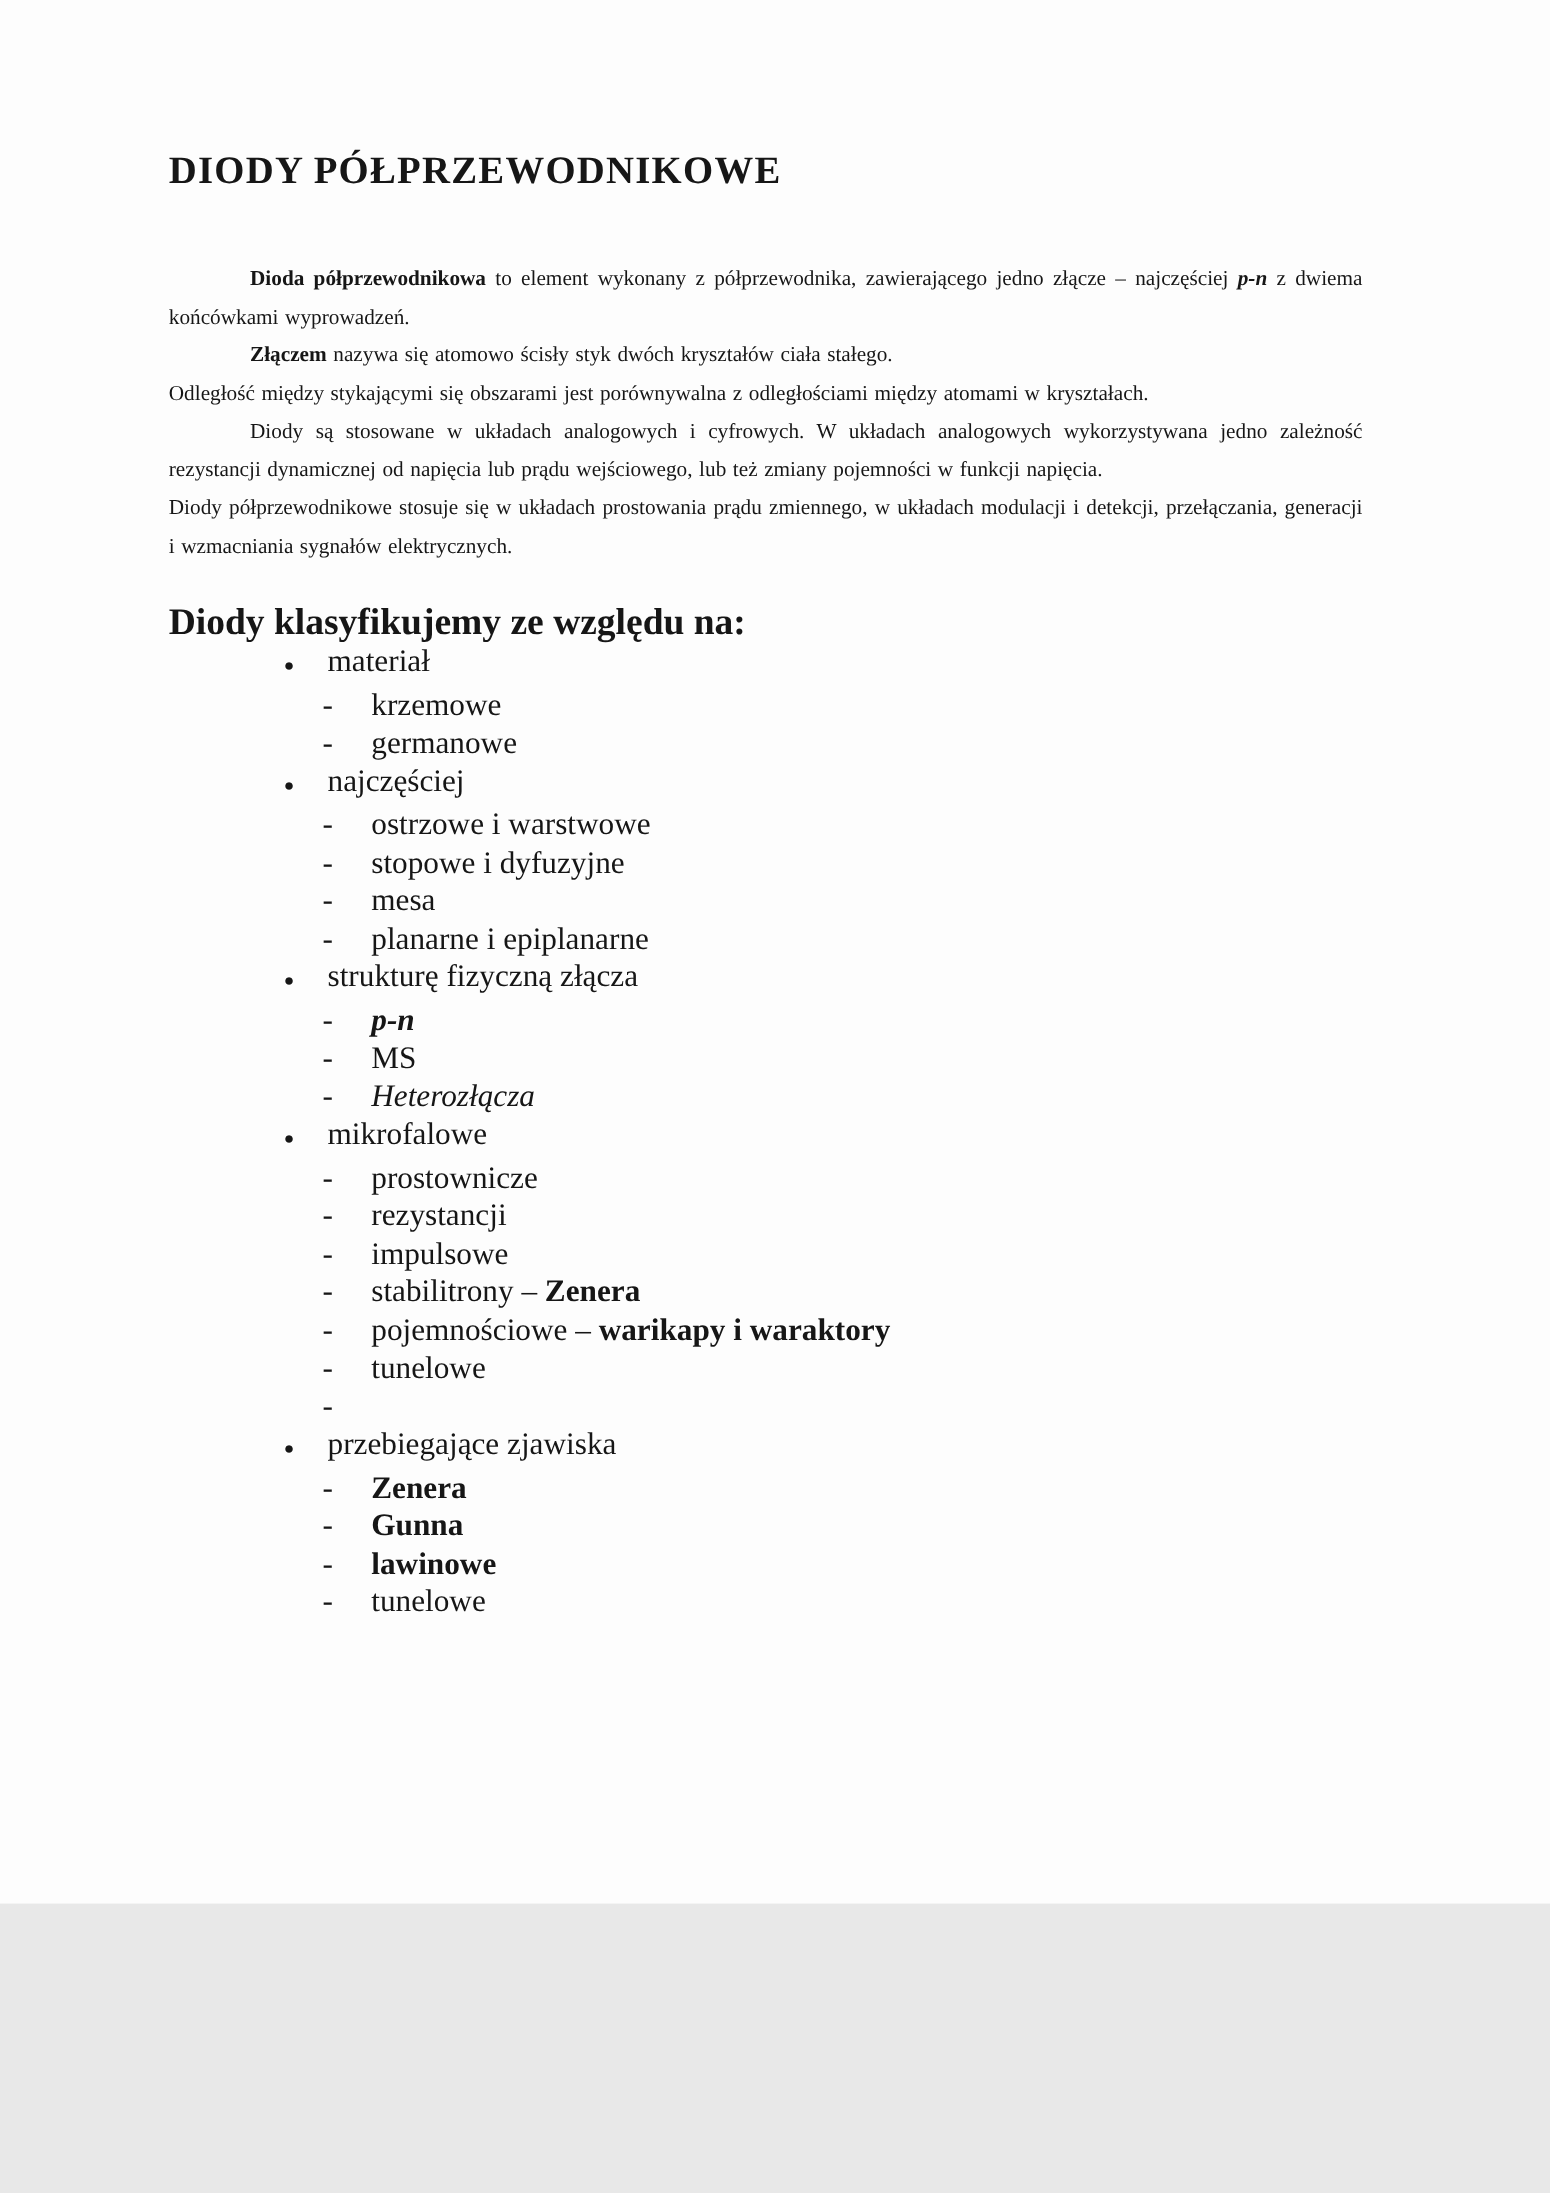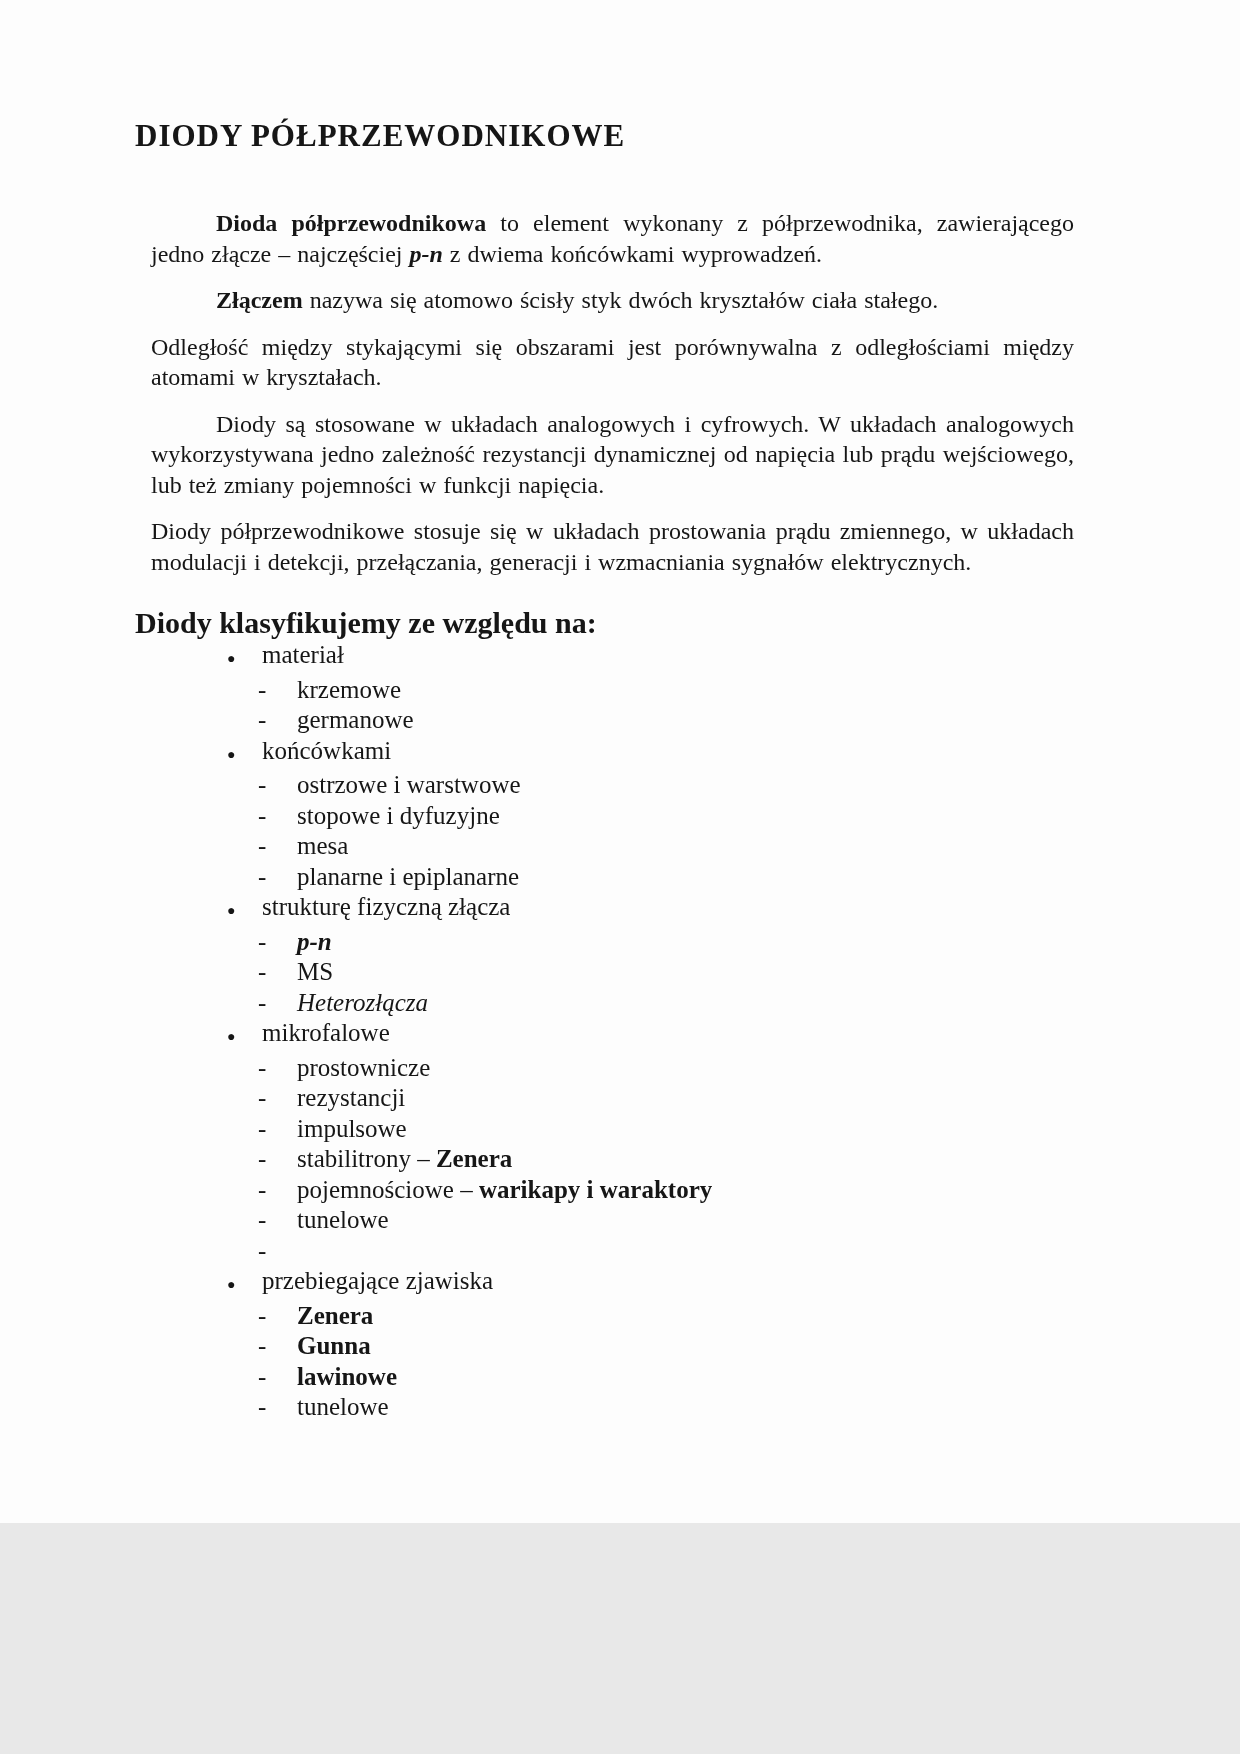--- a/index.html
+++ b/index.html
@@ -18,24 +18,24 @@
     width:955px;
   }
   .doc-title{
     font-size:31px;
     font-weight:bold;
     letter-spacing:1px;
     margin:0 0 54px 0;
     line-height:36px;
   }
   .para{
-    font-size:24px;
+    font-size:17px;
     line-height:30.5px;
     text-align:justify;
-    margin:16px;
+    margin:0;
     word-spacing:1px;
   }
   .para.indent{text-indent:65px;}
   .section-heading{
     font-size:30px;
     font-weight:bold;
     margin:30px 0 2px 0;
     line-height:31px;
   }
   .clist{margin:0;padding:0;}
@@ -86,21 +86,21 @@
         <div class="li item">
           <span class="marker">-</span>
           <span class="txt"><span>krzemowe</span></span>
         </div>
         <div class="li item">
           <span class="marker">-</span>
           <span class="txt"><span>germanowe</span></span>
         </div>
         <div class="li group">
           <span class="marker">●</span>
-          <span class="txt"><span>końcówkami</span></span>
+          <span class="txt"><span>najczęściej</span></span>
         </div>
         <div class="li item">
           <span class="marker">-</span>
           <span class="txt"><span>ostrzowe i warstwowe</span></span>
         </div>
         <div class="li item">
           <span class="marker">-</span>
           <span class="txt"><span>stopowe i dyfuzyjne</span></span>
         </div>
         <div class="li item">

